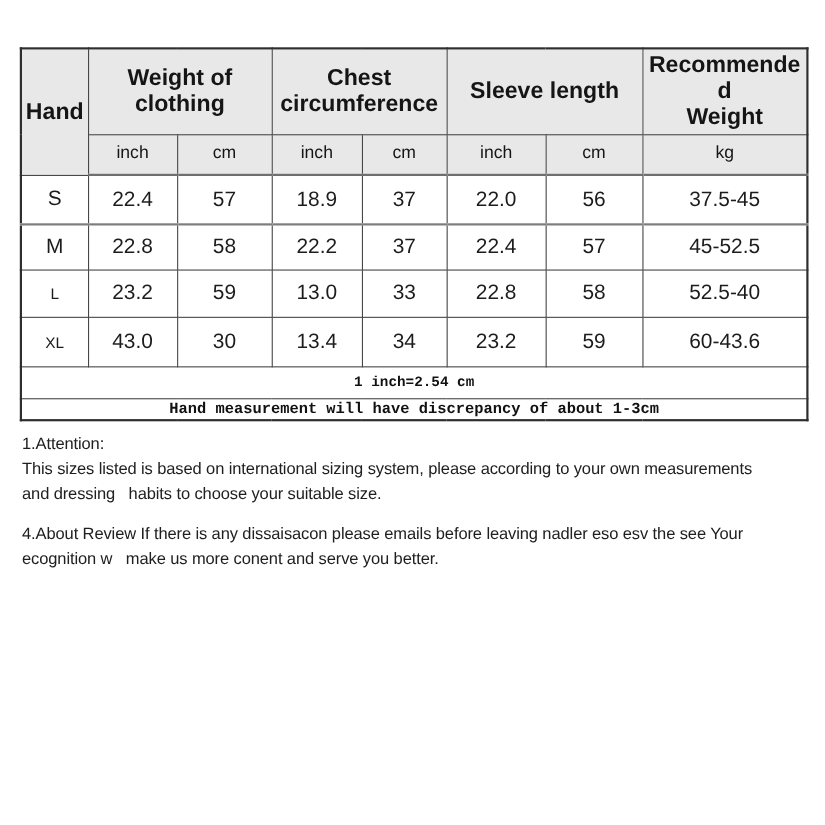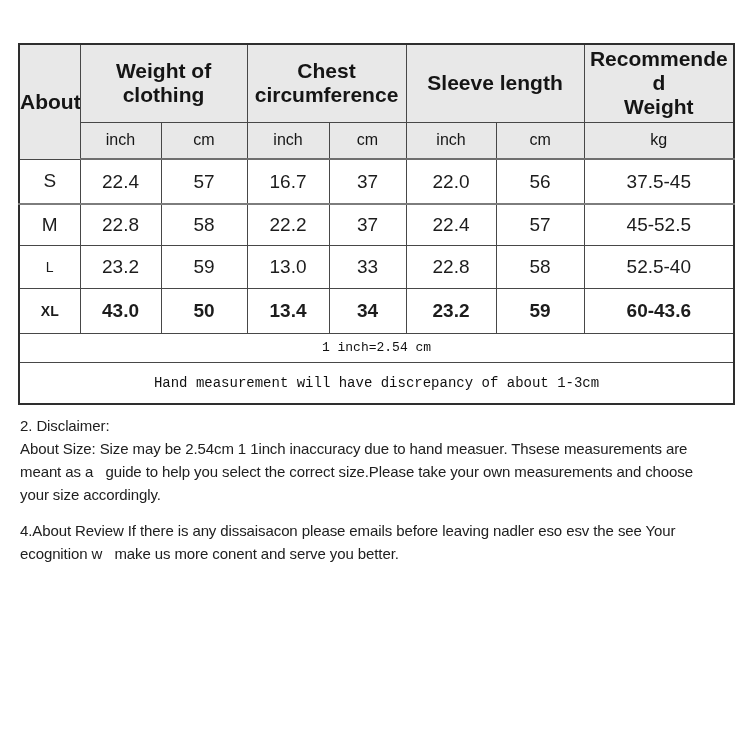--- a/index.html
+++ b/index.html
@@ -37,33 +37,33 @@
     font-weight: normal;
     font-size: 16px;
   }
   tr.header-row-main { height: 78px; }
   tr.header-row-units { height: 37px; padding-left: 33px; }
   tr.header-row-units th { border-bottom: 2px solid #6f6f6f; }
   tr.row-s { height: 45px; }
   tr.row-s td { border-bottom: 2px solid #7d7d7d; }
   tr.row-m { height: 41px; }
   tr.row-l { height: 43px; }
-  tr.row-xl { height: 45px; font-weight: bold; }
+  tr.row-xl { height: 45px; }
   .size-table tbody td {
     font-size: 19px;
     color: #1c1c1c;
     background: #ffffff;
   }
   td.size-cell { font-size: 20px; }
   tr.row-l td.size-cell, tr.row-xl td.size-cell { font-size: 14px; }
   tr.footnote-row-1 { height: 29px; }
-  tr.footnote-row-2 { height: 42px; }
+  tr.footnote-row-2 { height: 20px; }
   tr.footnote-row-1 td, tr.footnote-row-2 td {
     font-family: "Liberation Mono", "DejaVu Sans Mono", monospace;
-    font-weight: normal;
+    font-weight: bold;
     color: #111111;
   }
   tr.footnote-row-1 td { font-size: 13px; }
   tr.footnote-row-2 td { font-size: 14px; }
   .notes {
     padding: 9px 16px 0 20px;
   }
   .notes p {
     margin: 0 0 13px 0;
     font-size: 15px;
@@ -82,21 +82,21 @@
     <col style="width:81px">
     <col style="width:86px">
     <col style="width:82px">
     <col style="width:77px">
     <col style="width:90px">
     <col style="width:88px">
     <col style="width:150px">
   </colgroup>
   <thead>
     <tr class="header-row-main">
-      <th rowspan="2">About</th>
+      <th rowspan="2">Hand</th>
       <th colspan="2">Weight of
 clothing</th>
       <th colspan="2">Chest
 circumference</th>
       <th colspan="2">Sleeve length</th>
       <th>Recommende
 d
 Weight</th>
     </tr>
     <tr class="header-row-units">
@@ -107,21 +107,21 @@
       <th>inch</th>
       <th>cm</th>
       <th>kg</th>
     </tr>
   </thead>
   <tbody>
     <tr class="row-s">
       <td class="size-cell">S</td>
       <td>22.4</td>
       <td>57</td>
-      <td>16.7</td>
+      <td>18.9</td>
       <td>37</td>
       <td>22.0</td>
       <td>56</td>
       <td>37.5-45</td>
     </tr>
     <tr class="row-m">
       <td class="size-cell">M</td>
       <td>22.8</td>
       <td>58</td>
       <td>22.2</td>
@@ -136,36 +136,35 @@
       <td>59</td>
       <td>13.0</td>
       <td>33</td>
       <td>22.8</td>
       <td>58</td>
       <td>52.5-40</td>
     </tr>
     <tr class="row-xl">
       <td class="size-cell">XL</td>
       <td>43.0</td>
-      <td>50</td>
+      <td>30</td>
       <td>13.4</td>
       <td>34</td>
       <td>23.2</td>
       <td>59</td>
       <td>60-43.6</td>
     </tr>
     <tr class="footnote-row-1">
       <td colspan="8">1 inch=2.54 cm</td>
     </tr>
     <tr class="footnote-row-2">
       <td colspan="8">Hand measurement will have discrepancy of about 1-3cm</td>
     </tr>
   </tbody>
 </table>
 
 <div class="notes">
-  <p>2. Disclaimer:
-About Size: Size may be 2.54cm 1 1inch inaccuracy due to hand measuer. Thsese measurements are
-meant as a   guide to help you select the correct size.Please take your own measurements and choose
-your size accordingly.</p>
+  <p>1.Attention:
+This sizes listed is based on international sizing system, please according to your own measurements
+and dressing   habits to choose your suitable size.</p>
   <p>4.About Review If there is any dissaisacon please emails before leaving nadler eso esv the see Your
 ecognition w   make us more conent and serve you better.</p>
 </div>
 
 </body></html>

